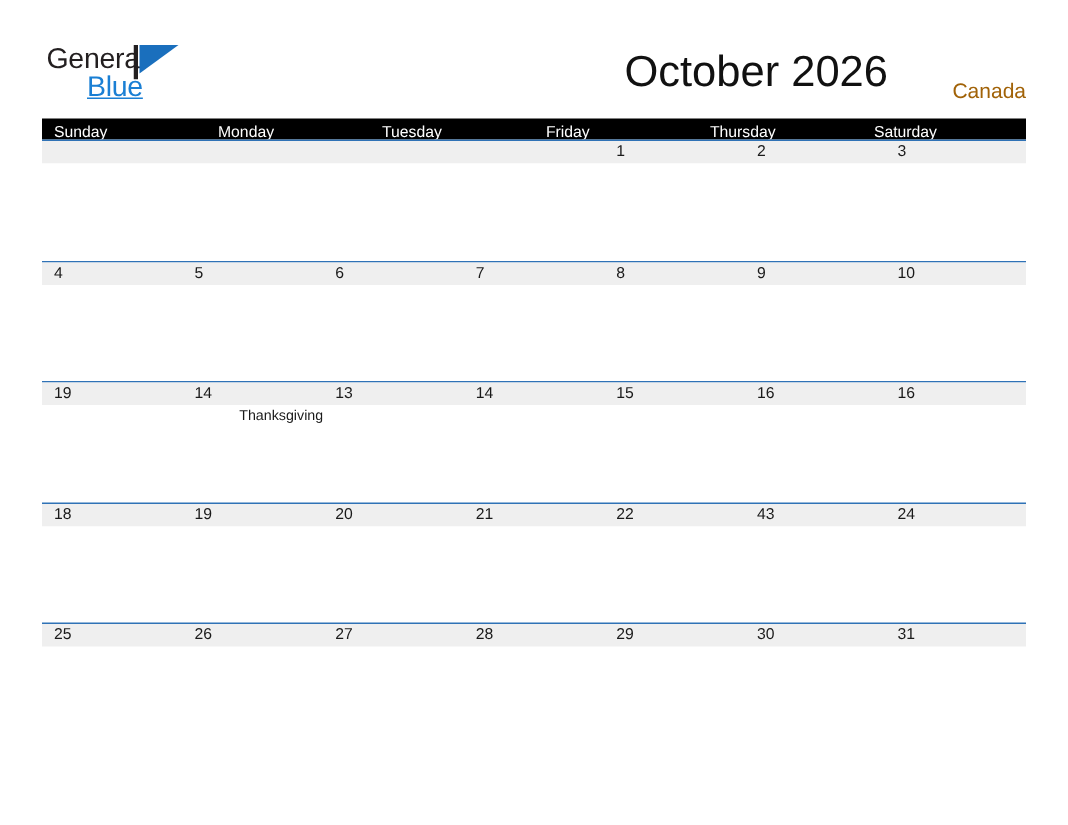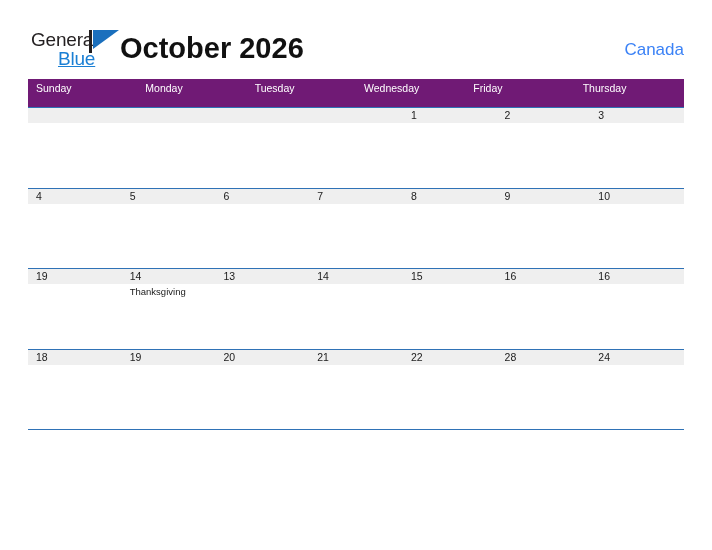--- a/index.html
+++ b/index.html
@@ -60,51 +60,50 @@
     width: 32px;
     height: 23px;
   }
   .logo-flag svg { display: block; }
 
   .cal-title {
     position: absolute;
     left: 120px;
     top: 30px;
     width: 472px;
-    text-align: left;
+    text-align: right;
     font-size: 29px;
     line-height: 36px;
     color: #111111;
     white-space: nowrap;
-    font-weight: bold;
   }
 
   .cal-country {
     position: absolute;
     right: 28px;
-    top: 42px;
-    font-size: 17px;
+    top: 52px;
+    font-size: 14px;
     line-height: 16px;
-    color: #3b82f6;
+    color: #a16207;
     white-space: nowrap;
   }
 
   
   .calendar {
     position: absolute;
     left: 28px;
     top: 79px;
     width: 656px;
   }
 
   .weekday-header {
     display: flex;
     width: 100%;
-    height: 28px;
-    background: #701a75;
+    height: 14px;
+    background: #000000;
   }
   .weekday-cell {
     flex: 1 1 0;
     color: #ffffff;
     font-size: 10.5px;
     line-height: 18px;
     padding-left: 8px;
     box-sizing: border-box;
     white-space: nowrap;
     overflow: hidden;
@@ -149,20 +148,21 @@
     padding-left: 8px;
     padding-top: 1px;
     font-size: 9.5px;
     line-height: 13px;
     color: #1a1a1a;
     overflow: hidden;
   }
   .event-label {
     display: block;
     white-space: nowrap;
+    text-align: right;
   }
 </style>
 </head>
 <body>
 
 <div class="page-header">
 
   <div class="logo">
     <span class="logo-general">General</span>
     <span class="logo-flag">
@@ -179,23 +179,23 @@
   <div class="cal-country">Canada</div>
 
 </div>
 
 <div class="calendar">
 
   <div class="weekday-header">
     <div class="weekday-cell">Sunday</div>
     <div class="weekday-cell">Monday</div>
     <div class="weekday-cell">Tuesday</div>
-    <div class="weekday-cell">Wednesday</div>
     <div class="weekday-cell">Friday</div>
     <div class="weekday-cell">Thursday</div>
+    <div class="weekday-cell">Saturday</div>
   </div>
 
   <div class="week-row">
     <div class="daynum-band">
       <div class="day-cell-num"></div>
       <div class="day-cell-num"></div>
       <div class="day-cell-num"></div>
       <div class="day-cell-num"></div>
       <div class="day-cell-num">1</div>
       <div class="day-cell-num">2</div>
@@ -296,44 +296,53 @@
     </div>
   </div>
 
   <div class="week-row">
     <div class="daynum-band">
       <div class="day-cell-num">18</div>
       <div class="day-cell-num">19</div>
       <div class="day-cell-num">20</div>
       <div class="day-cell-num">21</div>
       <div class="day-cell-num">22</div>
+      <div class="day-cell-num">43</div>
+      <div class="day-cell-num">24</div>
+    </div>
+    <div class="body-band">
+      <div class="day-cell-body">
+          <span class="event-label"></span>
+        </div>
+      <div class="day-cell-body">
+          <span class="event-label"></span>
+        </div>
+      <div class="day-cell-body">
+          <span class="event-label"></span>
+        </div>
+      <div class="day-cell-body">
+          <span class="event-label"></span>
+        </div>
+      <div class="day-cell-body">
+          <span class="event-label"></span>
+        </div>
+      <div class="day-cell-body">
+          <span class="event-label"></span>
+        </div>
+      <div class="day-cell-body">
+          <span class="event-label"></span>
+        </div>
+    </div>
+  </div>
+
+  <div class="week-row">
+    <div class="daynum-band">
+      <div class="day-cell-num">25</div>
+      <div class="day-cell-num">26</div>
+      <div class="day-cell-num">27</div>
       <div class="day-cell-num">28</div>
-      <div class="day-cell-num">24</div>
-    </div>
-    <div class="body-band">
-      <div class="day-cell-body">
-          <span class="event-label"></span>
-        </div>
-      <div class="day-cell-body">
-          <span class="event-label"></span>
-        </div>
-      <div class="day-cell-body">
-          <span class="event-label"></span>
-        </div>
-      <div class="day-cell-body">
-          <span class="event-label"></span>
-        </div>
-      <div class="day-cell-body">
-          <span class="event-label"></span>
-        </div>
-      <div class="day-cell-body">
-          <span class="event-label"></span>
-        </div>
-      <div class="day-cell-body">
-          <span class="event-label"></span>
-        </div>
-    </div>
-  </div>
-
-  <div class="week-row">
+      <div class="day-cell-num">29</div>
+      <div class="day-cell-num">30</div>
+      <div class="day-cell-num">31</div>
+    </div>
   </div>
 
 </div>
 
 </body></html>

